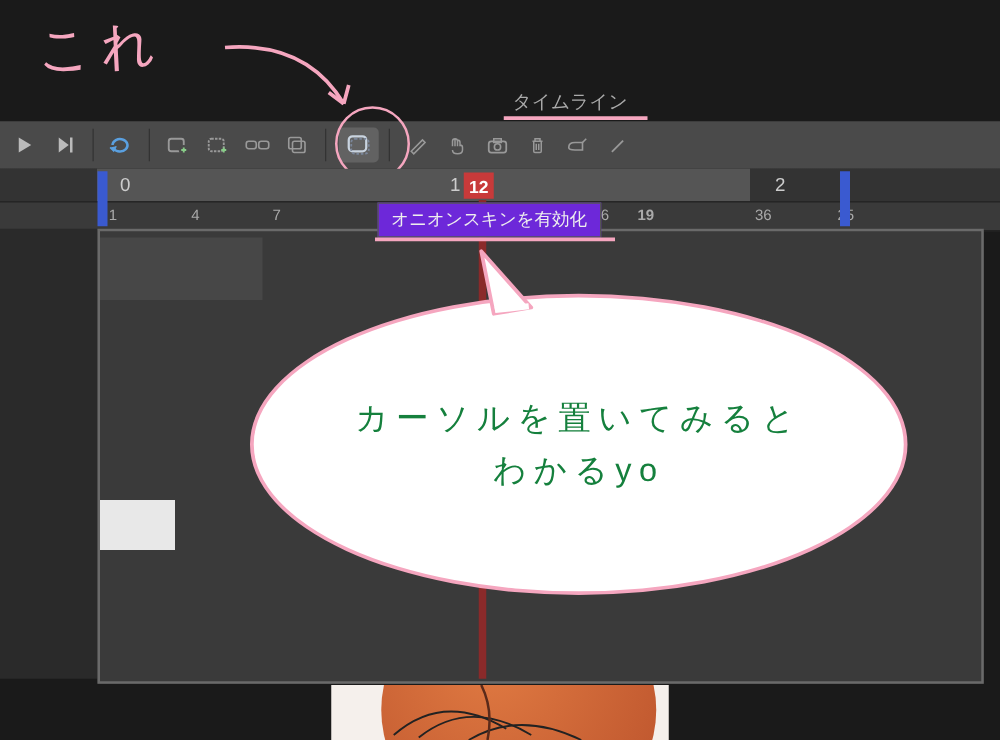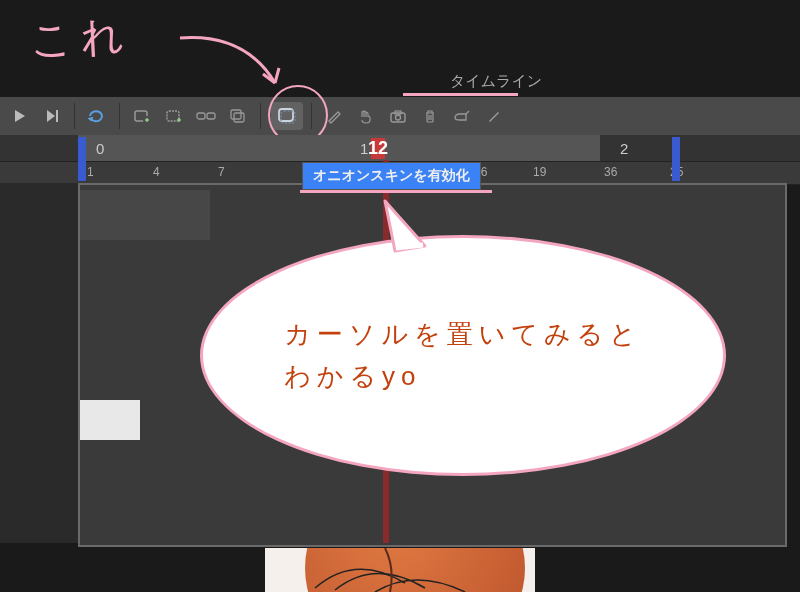--- a/index.html
+++ b/index.html
@@ -35,21 +35,20 @@
     top: 28px; left: 175px;
     pointer-events: none;
   }
 
   
   .tab-label {
     position: absolute;
     top: 72px; left: 410px;
     font-size: 15px;
     color: #aaa;
-    margin-left: 40px;
   }
   .tab-underline {
     position: absolute;
     top: 93px; left: 403px;
     width: 115px; height: 3px;
     background: #f5a6bf;
   }
 
   
   .toolbar {
@@ -102,27 +101,26 @@
     color: #ccc;
   }
   .frame-header .hn {
     position: absolute;
     font-size: 15px;
   }
   
   .tooltip {
     position: absolute;
     top: 162px; left: 302px;
-    background: #3b82f6;
+    background: #6d28d9;
     border: 1px solid #555;
     padding: 4px 10px;
     font-size: 14px;
     color: #eee;
     z-index: 20;
-    font-weight: bold;
   }
   .tooltip-underline{
     position:absolute;
     top:190px; left:300px;
     width:192px; height:3px;
     background:#f5a6bf;
     z-index:20;
   }
 
   
@@ -136,24 +134,24 @@
   }
   .ticks .tk {
     position: absolute;
     top: 3px;
     font-size: 12px;
     color: #aaa;
   }
   .cur-flag {
     position: absolute;
     top: 138px; left: 371px;
-    width: 14px; height: 21px;
+    width: 24px; height: 21px;
     background: #c83a3a;
     color: #fff;
-    font-size: 18px;
+    font-size: 14px;
     font-weight: bold;
     display: flex; align-items: center; justify-content: center;
   }
 
   
   .tl-body {
     position: absolute;
     top: 183px; left: 78px;
     width: 705px; height: 360px;
     background: #3a3a3a;
@@ -213,25 +211,25 @@
     display:flex;
     align-items:center;
     justify-content:center;
   }
   .bubble-tail {
     position:absolute;
     top:196px; left:380px;
     z-index:31;
   }
   .bubble-text {
-    color:#c2410c;
+    color:#15803d;
     font-size:26px;
     line-height:1.6;
     letter-spacing:6px;
-    text-align:left;
+    text-align:center;
     padding: 0 40px;
   }
 
   
   .btm-img {
     position:absolute;
     left:265px; top:548px;
     width:270px; height:44px;
     background:#f5f0ec;
     overflow:hidden;
@@ -358,21 +356,21 @@
     <span class="hn" style="left:360px;">1</span>
     <span class="hn" style="left:620px;">2</span>
   </div>
 
   <div class="ticks">
     <span class="tk" style="left:87px;">1</span>
     <span class="tk" style="left:153px;">4</span>
     <span class="tk" style="left:218px;">7</span>
     <span class="tk" style="left:408px;">13</span>
     <span class="tk" style="left:474px;">16</span>
-    <span class="tk" style="left:533px;">19</span>
+    <span class="tk" style="left:510px;font-weight:bold;">19</span>
     <span class="tk" style="left:604px;">36</span>
     <span class="tk" style="left:670px;">25</span>
   </div>
 
   <div class="bluemark" style="top:137px; left:78px; height:44px;"></div>
   <div class="bluemark" style="top:137px; left:672px; height:44px;"></div>
 
   <div class="cur-flag">12</div>
 
   <div class="playhead"></div>

